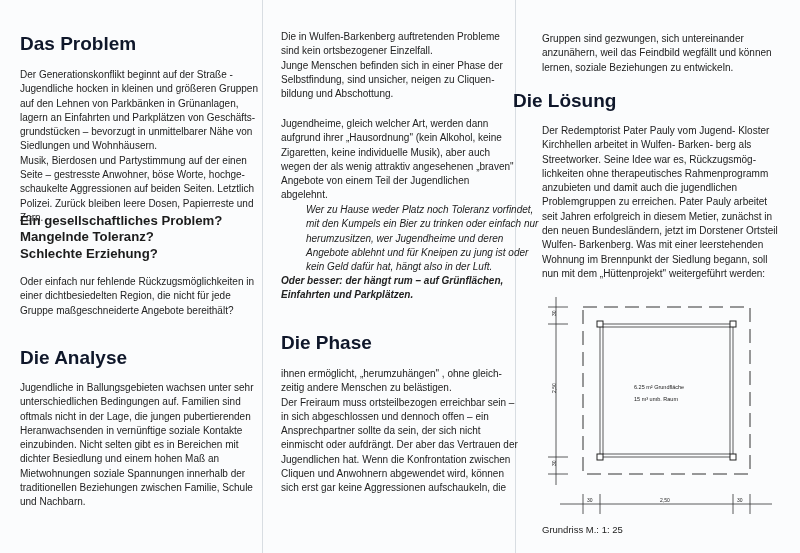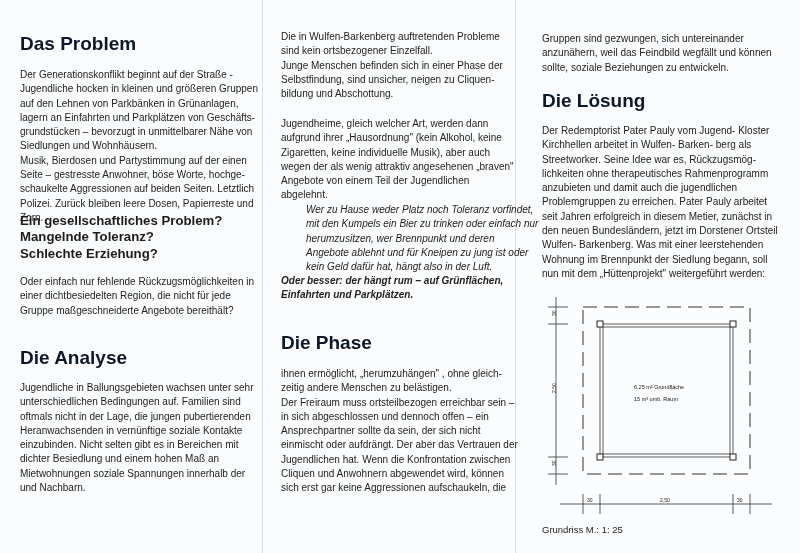--- a/index.html
+++ b/index.html
@@ -53,20 +53,21 @@
 </div>
 <h2 style="left:20px; top:347px;">Die Analyse</h2>
 <div class="txt" style="left:20px; top:381px;">
   <p>Jugendliche in Ballungsgebieten wachsen unter sehr</p>
   <p>unterschiedlichen Bedingungen auf. Familien sind</p>
   <p>oftmals nicht in der Lage, die jungen pubertierenden</p>
   <p>Heranwachsenden in vernünftige soziale Kontakte</p>
   <p>einzubinden. Nicht selten gibt es in Bereichen mit</p>
   <p>dichter Besiedlung und einem hohen Maß an</p>
   <p>Mietwohnungen soziale Spannungen innerhalb der</p>
+  <p>traditionellen Beziehungen zwischen Familie, Schule</p>
   <p>und Nachbarn.</p>
 </div>
 
 <div class="txt" style="left:281px; top:30px;">
   <p>Die in Wulfen-Barkenberg auftretenden Probleme</p>
   <p>sind kein ortsbezogener Einzelfall.</p>
   <p>Junge Menschen befinden sich in einer Phase der</p>
   <p>Selbstfindung, sind unsicher, neigen zu Cliquen-</p>
   <p>bildung und Abschottung.</p>
 </div>
@@ -74,21 +75,21 @@
   <p>Jugendheime, gleich welcher Art, werden dann</p>
   <p>aufgrund ihrer „Hausordnung" (kein Alkohol, keine</p>
   <p>Zigaretten, keine individuelle Musik), aber auch</p>
   <p>wegen der als wenig attraktiv angesehenen „braven"</p>
   <p>Angebote von einem Teil der Jugendlichen</p>
   <p>abgelehnt.</p>
 </div>
 <div class="txt ital" style="left:281px; top:203px;margin-left:25px;">
   <p>Wer zu Hause weder Platz noch Toleranz vorfindet,</p>
   <p>mit den Kumpels ein Bier zu trinken oder einfach nur</p>
-  <p>herumzusitzen, wer Brennpunkt und deren</p>
+  <p>herumzusitzen, wer Jugendheime und deren</p>
   <p>Angebote ablehnt und für Kneipen zu jung ist oder</p>
   <p>kein Geld dafür hat, hängt also in der Luft.</p>
 </div>
 <div class="txt bold" style="left:281px; top:274px;">
   <p>Oder besser: der hängt rum – auf Grünflächen,</p>
   <p>Einfahrten und Parkplätzen.</p>
 </div>
 <h2 style="left:281px; top:332px;">Die Phase</h2>
 <div class="txt" style="left:281px; top:367px;">
   <p>ihnen ermöglicht, „herumzuhängen" , ohne gleich-</p>
@@ -98,23 +99,23 @@
   <p>Ansprechpartner sollte da sein, der sich nicht</p>
   <p>einmischt oder aufdrängt. Der aber das Vertrauen der</p>
   <p>Jugendlichen hat. Wenn die Konfrontation zwischen</p>
   <p>Cliquen und Anwohnern abgewendet wird, können</p>
   <p>sich erst gar keine Aggressionen aufschaukeln, die</p>
 </div>
 
 <div class="txt" style="left:542px; top:32px;">
   <p>Gruppen sind gezwungen, sich untereinander</p>
   <p>anzunähern,  weil das Feindbild wegfällt und können</p>
-  <p>sollte, soziale Beziehungen zu entwickeln.</p>
+  <p>lernen, soziale Beziehungen zu entwickeln.</p>
 </div>
-<h2 style="left:542px; top:90px;">Die Lösung</h2>
+<h2 style="left:513px; top:90px;">Die Lösung</h2>
 <div class="txt" style="left:542px; top:124px;">
   <p>Der Redemptorist Pater Pauly vom Jugend- Kloster</p>
   <p>Kirchhellen arbeitet in Wulfen- Barken- berg als</p>
   <p>Streetworker. Seine Idee war es, Rückzugsmög-</p>
   <p>lichkeiten ohne therapeutisches Rahmenprogramm</p>
   <p>anzubieten und damit auch die jugendlichen</p>
   <p>Problemgruppen zu erreichen. Pater Pauly arbeitet</p>
   <p>seit Jahren erfolgreich in diesem Metier, zunächst in</p>
   <p>den neuen Bundesländern, jetzt im Dorstener Ortsteil</p>
   <p>Wulfen- Barkenberg. Was mit einer leerstehenden</p>

